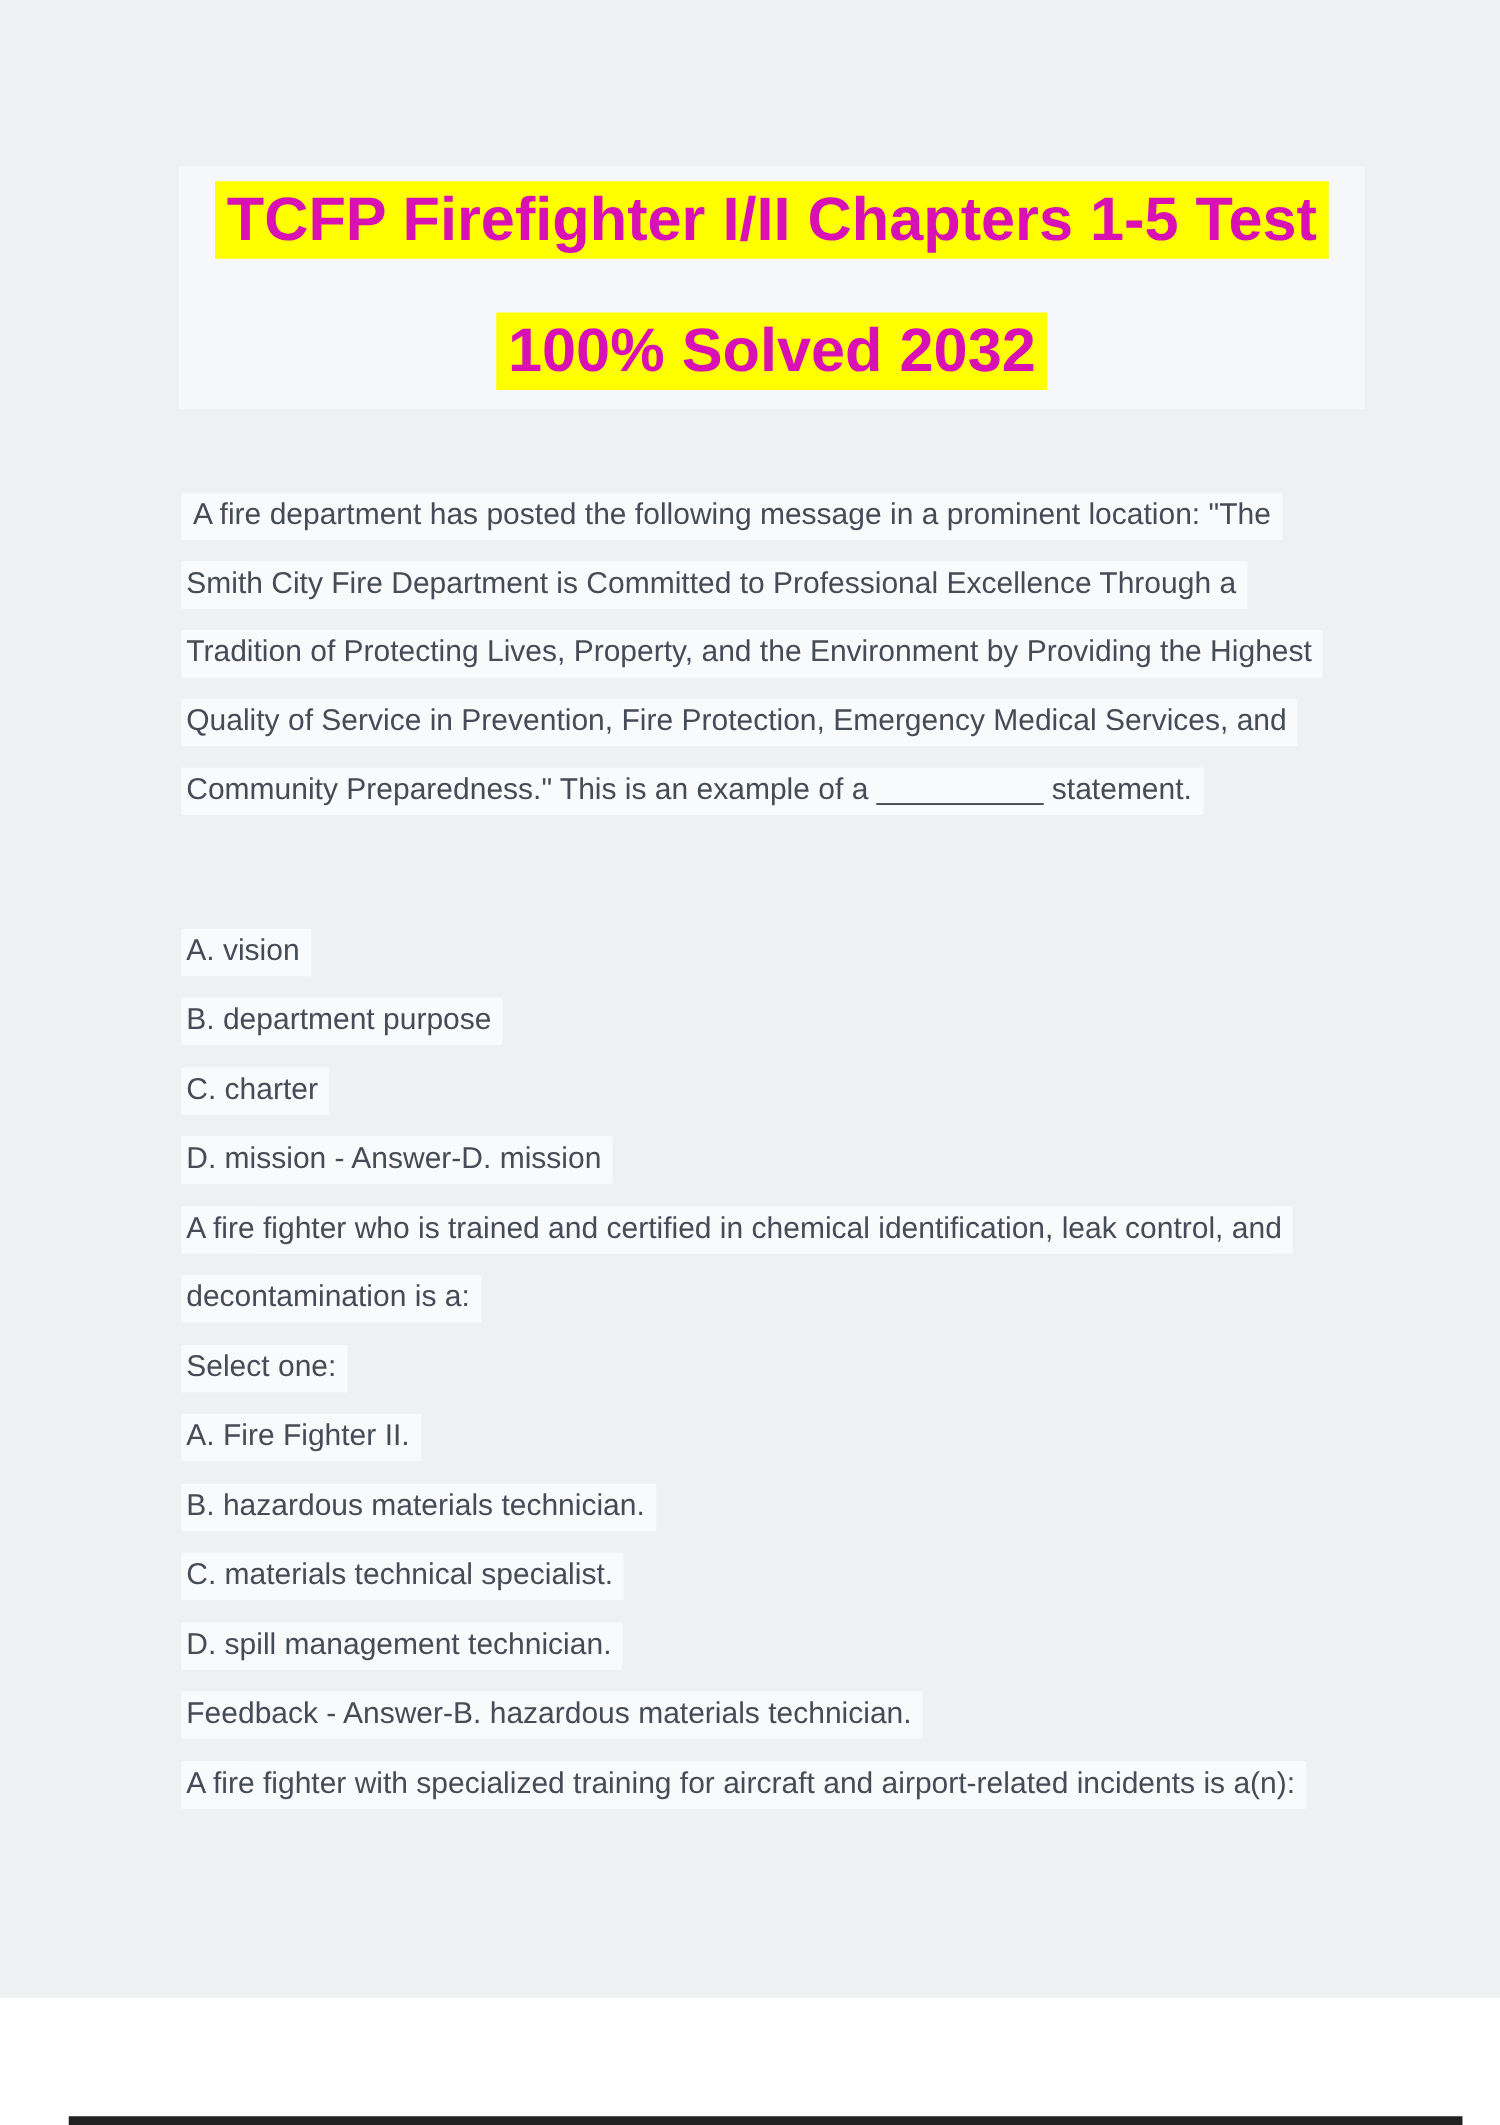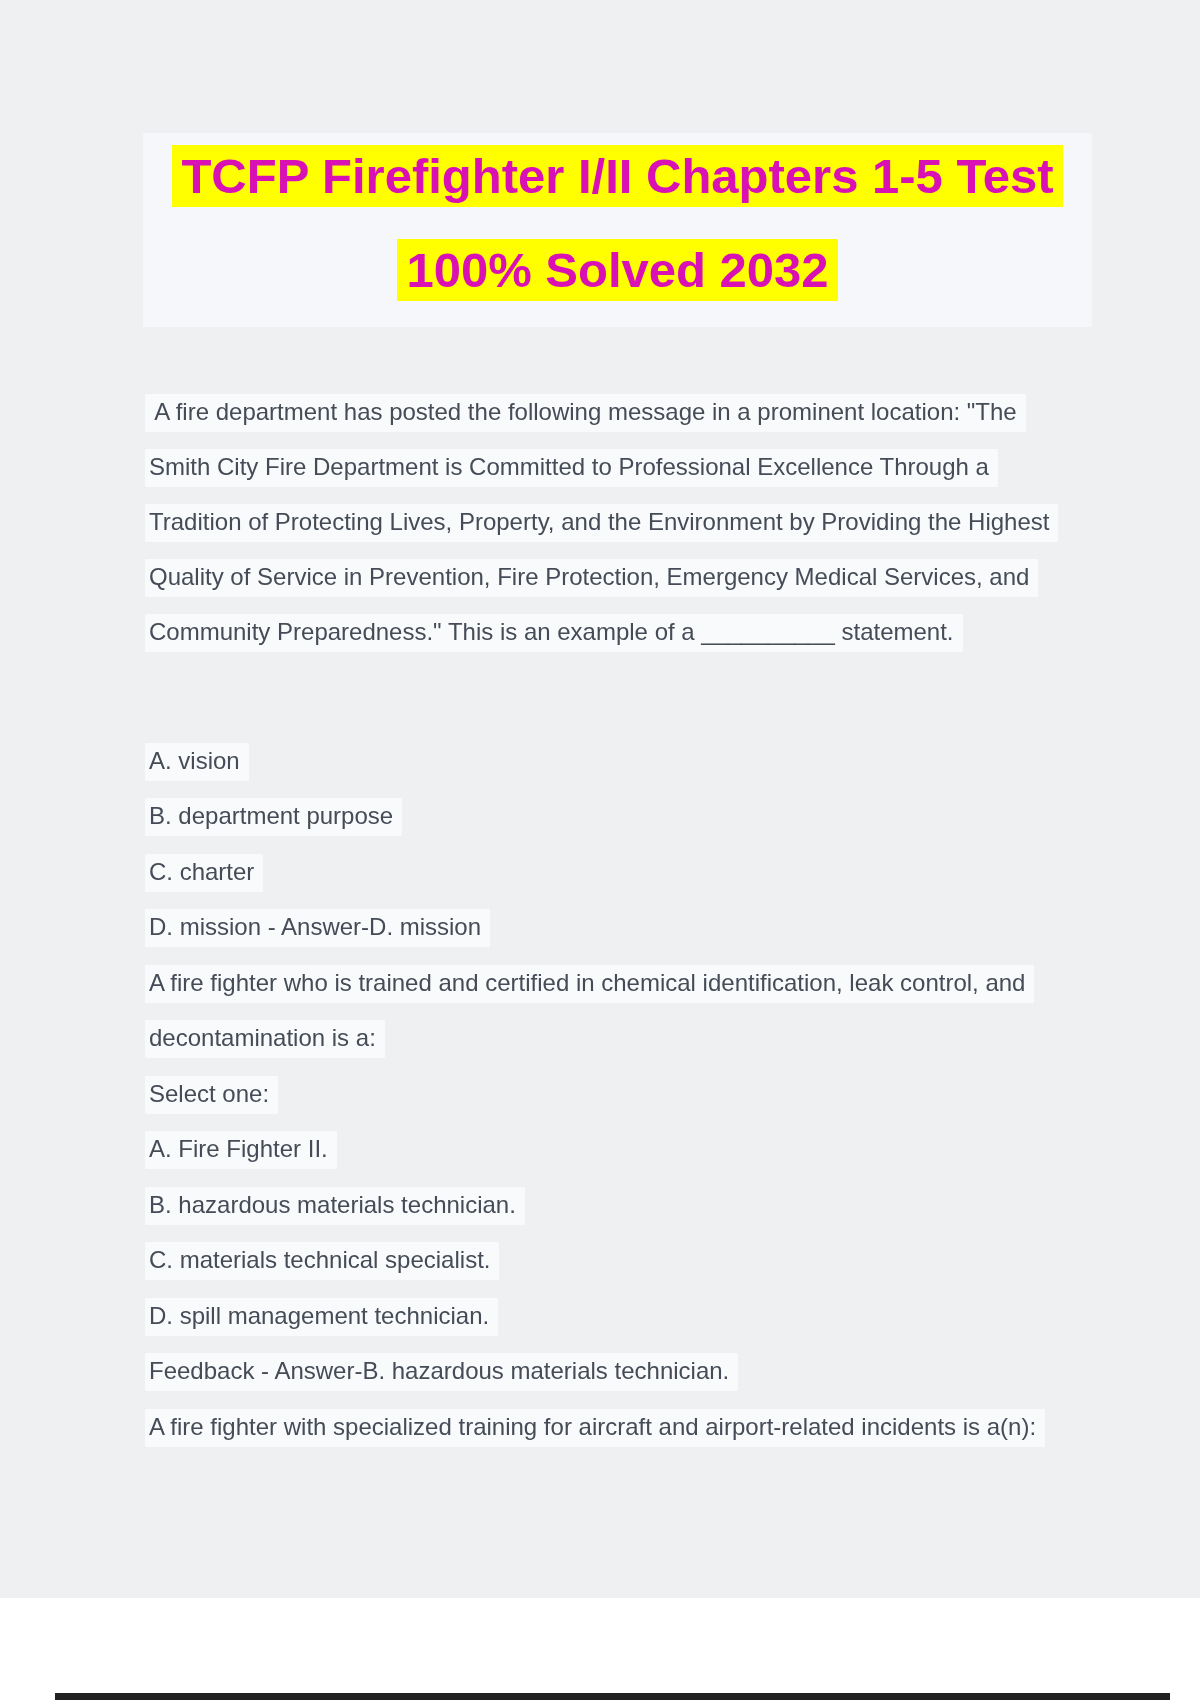--- a/index.html
+++ b/index.html
@@ -27,21 +27,21 @@
   .title-panel {
     position: absolute;
     left: 143px; top: 133px;
     width: 949px; height: 194px;
     background: #f6f7fa;
     box-sizing: border-box;
     padding-top: 12px;
     display: flex;
     flex-direction: column;
     align-items: center;
-    gap: 32px;
+    gap: 43px;
   }
   .title-line {
     white-space: pre;
   }
   .title-line .hl {
     display: inline-block;
     background: #ffff00;
     color: #d911b5;
     font-weight: bold;
     font-size: 49px;

